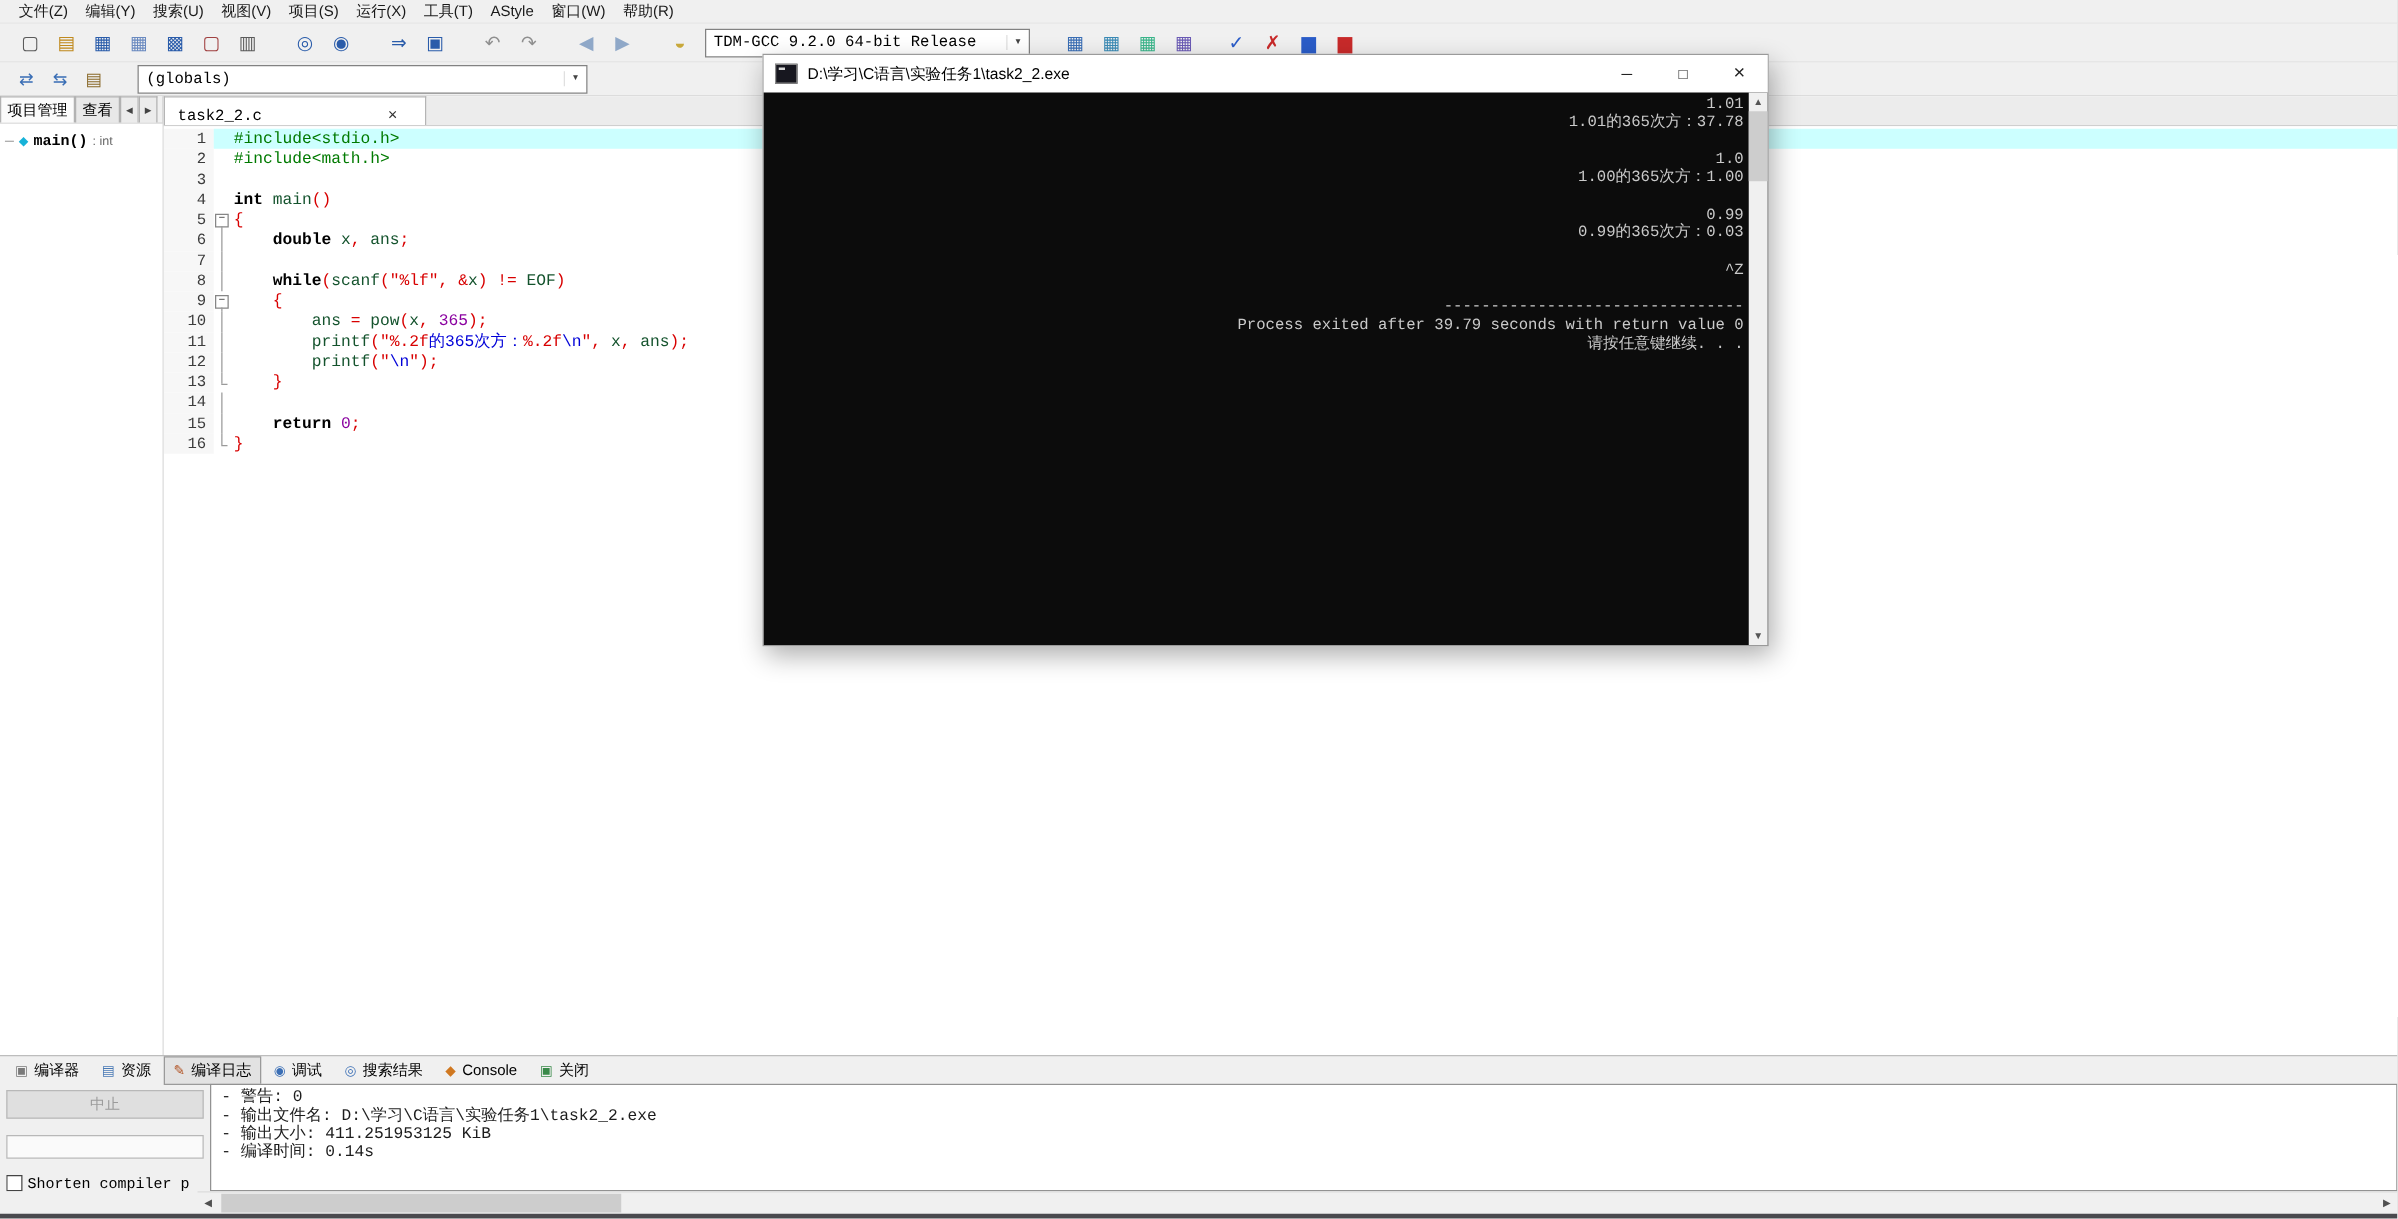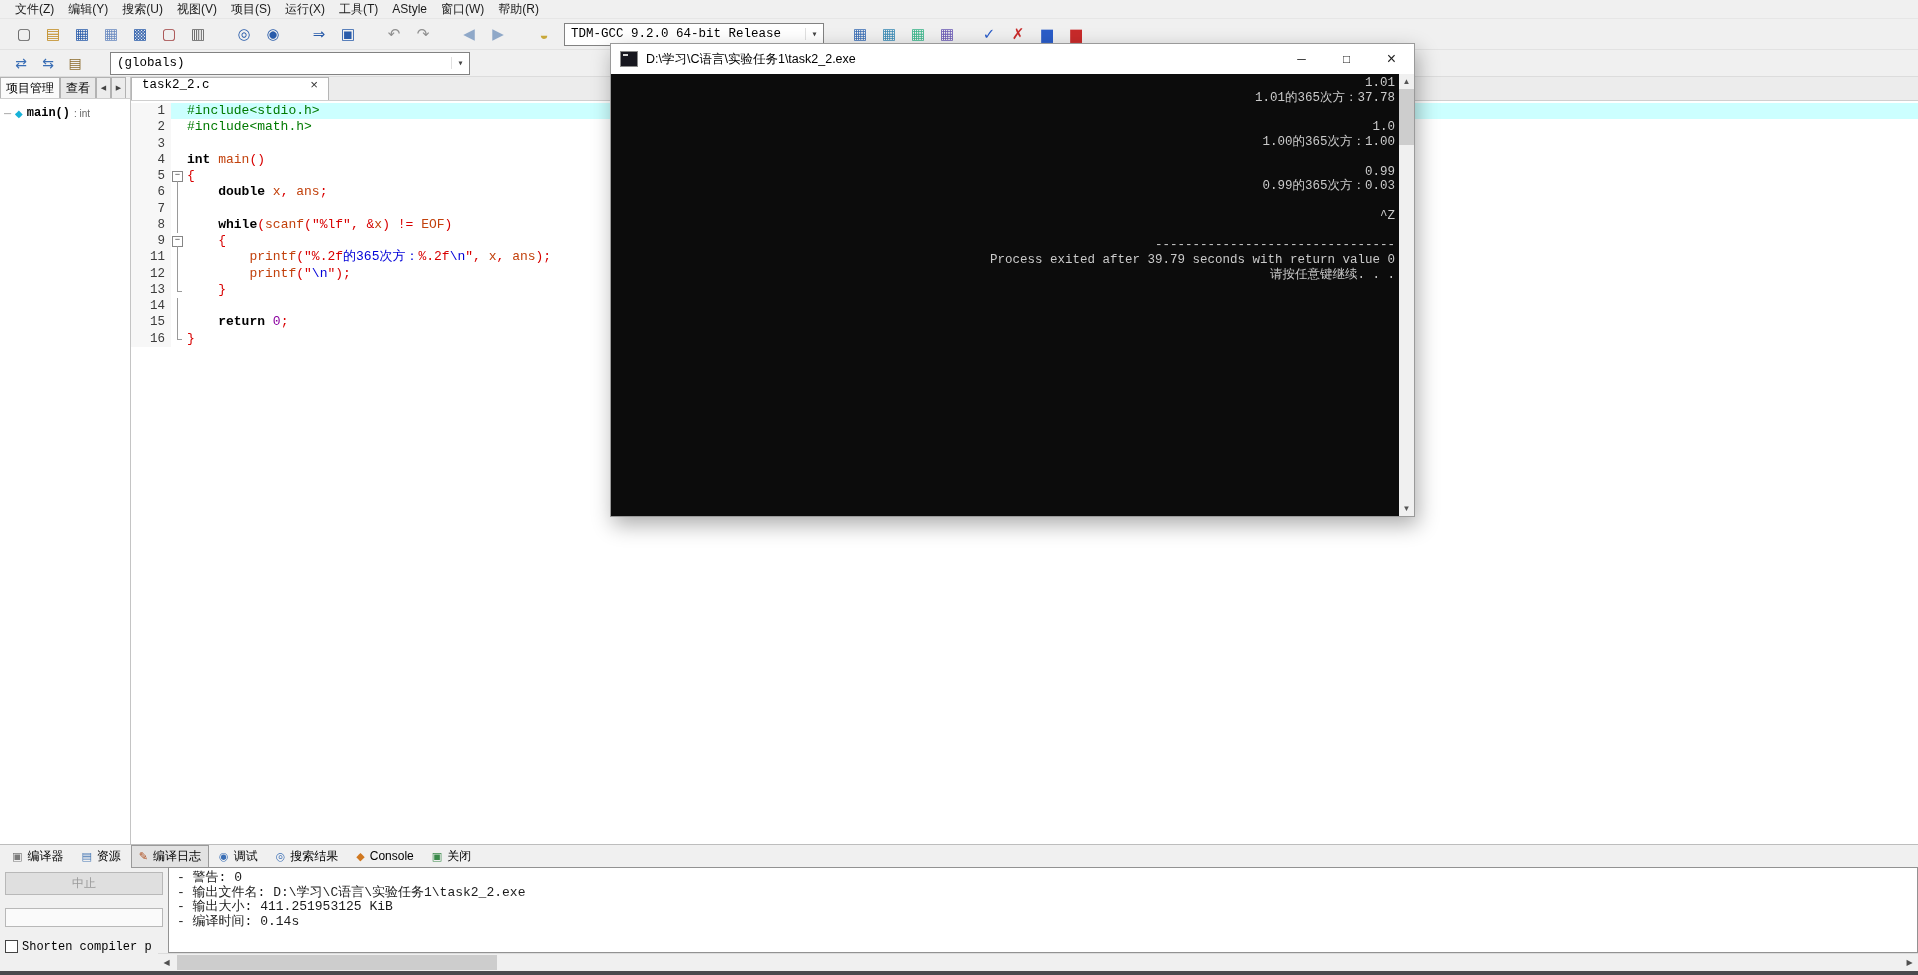--- a/index.html
+++ b/index.html
@@ -33,39 +33,39 @@
   .tree{flex:1;background:#ffffff;padding:6px 4px;font-size:12px;overflow:hidden;}
   .tree-item{display:flex;align-items:center;gap:4px;height:16px;}
   .tree-dash{color:#8a8a8a;font-size:10px;}
   .gem{color:#17b2d8;font-size:10px;}
   .tname{font-family:"Liberation Mono","DejaVu Sans Mono",monospace;font-weight:bold;font-size:12px;color:#000;}
   .ttype{font-size:10px;color:#666;}
   
   .editor{flex:1;display:flex;flex-direction:column;min-width:0;background:#fff;}
   .tabbar{height:23px;flex:none;background:#ececec;border-bottom:1px solid #cfcfcf;display:flex;align-items:flex-end;}
   .etab{height:22px;width:178px;background:#fff;border:1px solid #b5b5b5;border-bottom:none;
-        display:flex;align-items:flex-start;justify-content:space-between;padding:0 8px 0 10px;font-size:12.5px;
+        display:flex;align-items:flex-end;justify-content:space-between;padding:0 20px 0 10px;font-size:12.5px;
         font-family:"Liberation Mono","DejaVu Sans Mono",monospace;}
   .etab-close{color:#333;font-size:13px;padding:0 2px;}
   .code{flex:1;overflow:hidden;background:#fff;padding-top:2px;
         font-family:"Liberation Mono","DejaVu Sans Mono",monospace;font-size:13px;}
   .cline{display:flex;height:16.25px;line-height:16.25px;white-space:pre;}
   .ln{width:34px;flex:none;text-align:right;padding-right:6px;color:#3c3c3c;background:#f7f7f7;font-size:12.5px;}
   .fold{width:13px;flex:none;position:relative;}
   .fold.hl,.ctext.hl{background:#ccffff;}
   .ctext{flex:1;padding-left:3px;}
   .fbx{display:block;width:9px;height:9px;margin:3px auto 0;border:1px solid #868686;background:#fff;
        font-size:9px;line-height:7px;text-align:center;color:#333;}
   .f-box::before{content:"";position:absolute;left:6px;top:13px;bottom:0;border-left:1px solid #9a9a9a;}
   .f-v::before{content:"";position:absolute;left:6px;top:0;bottom:0;border-left:1px solid #9a9a9a;}
   .f-end::before{content:"";position:absolute;left:6px;top:0;height:55%;border-left:1px solid #9a9a9a;}
   .f-end::after{content:"";position:absolute;left:6px;top:55%;width:5px;border-top:1px solid #9a9a9a;}
   .tk-pp{color:#007a00;}
   .tk-kw{color:#000;font-weight:bold;}
-  .tk-pl{color:#c2410c;}
+  .tk-pl{color:#14532d;}
   .tk-sym{color:#d80000;}
   .tk-str{color:#d80000;}
   .tk-num{color:#8a00a0;}
   .tk-zh{color:#0000d8;}
   .tk-esc{color:#0000d8;}
   
   .bottom{flex:none;display:flex;flex-direction:column;background:#f0f0f0;border-top:1px solid #bdbdbd;}
   .btabs{height:22px;flex:none;display:flex;align-items:center;padding-left:4px;gap:2px;font-size:12px;}
   .btab{display:flex;align-items:center;gap:5px;padding:2px 7px;border:1px solid transparent;white-space:nowrap;}
   .btab.active{border:1px solid #9a9a9a;background:#e2e2e2;}
@@ -210,20 +210,21 @@
       <div class="code" id="code">
           <div class="cline"><span class="ln">1</span><span class="fold f-none hl"></span><span class="ctext hl"><span class="tk-pp">#include&lt;stdio.h&gt;</span></span></div>
           <div class="cline"><span class="ln">2</span><span class="fold f-none"></span><span class="ctext"><span class="tk-pp">#include&lt;math.h&gt;</span></span></div>
           <div class="cline"><span class="ln">3</span><span class="fold f-none"></span><span class="ctext"></span></div>
           <div class="cline"><span class="ln">4</span><span class="fold f-none"></span><span class="ctext"><span class="tk-kw">int</span><span class="tk-pl"> main</span><span class="tk-sym">()</span></span></div>
           <div class="cline"><span class="ln">5</span><span class="fold f-box"><span class="fbx">−</span></span><span class="ctext"><span class="tk-sym">{</span></span></div>
           <div class="cline"><span class="ln">6</span><span class="fold f-v"></span><span class="ctext"><span class="tk-pl">    </span><span class="tk-kw">double</span><span class="tk-pl"> x</span><span class="tk-sym">,</span><span class="tk-pl"> ans</span><span class="tk-sym">;</span></span></div>
           <div class="cline"><span class="ln">7</span><span class="fold f-v"></span><span class="ctext"></span></div>
           <div class="cline"><span class="ln">8</span><span class="fold f-v"></span><span class="ctext"><span class="tk-pl">    </span><span class="tk-kw">while</span><span class="tk-sym">(</span><span class="tk-pl">scanf</span><span class="tk-sym">(</span><span class="tk-str">"%lf"</span><span class="tk-sym">,</span><span class="tk-pl"> </span><span class="tk-sym">&amp;</span><span class="tk-pl">x</span><span class="tk-sym">)</span><span class="tk-pl"> </span><span class="tk-sym">!=</span><span class="tk-pl"> EOF</span><span class="tk-sym">)</span></span></div>
           <div class="cline"><span class="ln">9</span><span class="fold f-box"><span class="fbx">−</span></span><span class="ctext"><span class="tk-pl">    </span><span class="tk-sym">{</span></span></div>
+          <div class="cline"><span class="ln">10</span><span class="fold f-v"></span><span class="ctext"><span class="tk-pl">        ans </span><span class="tk-sym">=</span><span class="tk-pl"> pow</span><span class="tk-sym">(</span><span class="tk-pl">x</span><span class="tk-sym">,</span><span class="tk-pl"> </span><span class="tk-num">365</span><span class="tk-sym">);</span></span></div>
           <div class="cline"><span class="ln">11</span><span class="fold f-v"></span><span class="ctext"><span class="tk-pl">        printf</span><span class="tk-sym">(</span><span class="tk-str">"%.2f</span><span class="tk-zh">的365次方：</span><span class="tk-str">%.2f</span><span class="tk-esc">\n</span><span class="tk-str">"</span><span class="tk-sym">,</span><span class="tk-pl"> x</span><span class="tk-sym">,</span><span class="tk-pl"> ans</span><span class="tk-sym">);</span></span></div>
           <div class="cline"><span class="ln">12</span><span class="fold f-v"></span><span class="ctext"><span class="tk-pl">        printf</span><span class="tk-sym">(</span><span class="tk-str">"</span><span class="tk-esc">\n</span><span class="tk-str">"</span><span class="tk-sym">);</span></span></div>
           <div class="cline"><span class="ln">13</span><span class="fold f-end"></span><span class="ctext"><span class="tk-pl">    </span><span class="tk-sym">}</span></span></div>
           <div class="cline"><span class="ln">14</span><span class="fold f-v"></span><span class="ctext"></span></div>
           <div class="cline"><span class="ln">15</span><span class="fold f-v"></span><span class="ctext"><span class="tk-pl">    </span><span class="tk-kw">return</span><span class="tk-pl"> </span><span class="tk-num">0</span><span class="tk-sym">;</span></span></div>
           <div class="cline"><span class="ln">16</span><span class="fold f-end"></span><span class="ctext"><span class="tk-sym">}</span></span></div>
         </div>
     </div>
 
   </div>

